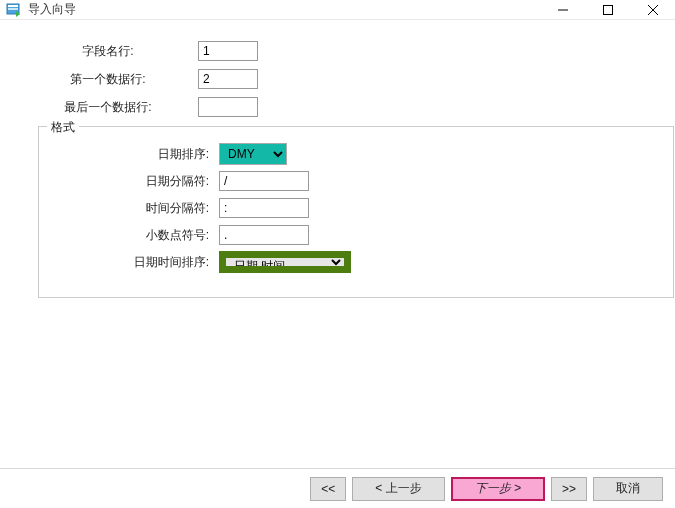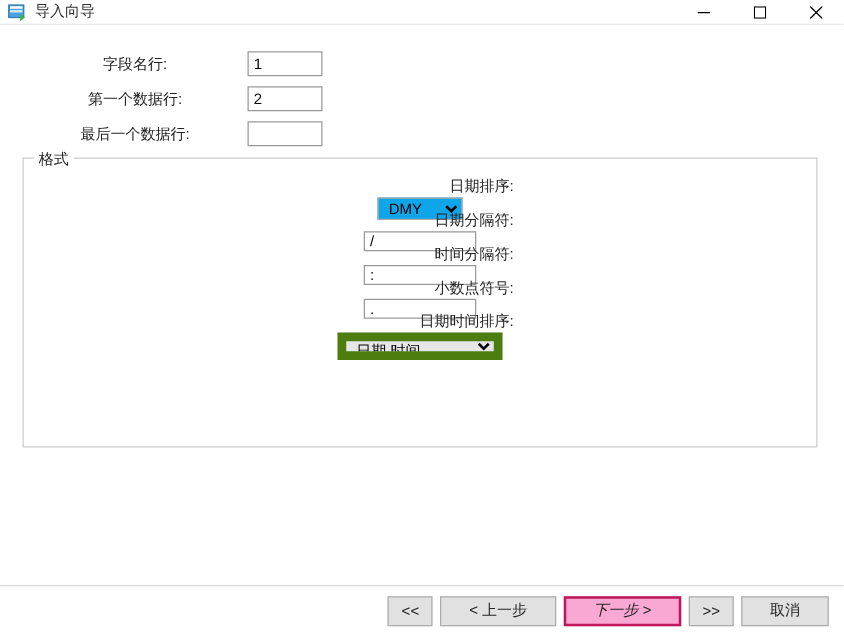--- a/index.html
+++ b/index.html
@@ -69,48 +69,48 @@
       font-size: 12px;
       outline: none;
     }
 
     .group {
       margin-top: 6px;
       border: 1px solid #ccc;
       position: relative;
       padding: 14px 10px 10px 10px;
       width: 636px;
-      height: 232px;
+      height: 172px;
+      margin-left: 20px;
     }
     .group-legend {
       position: absolute;
       top: -8px;
       left: 8px;
       background: #fff;
       padding: 0 4px;
       color: #222;
     }
     .frow {
       display: flex;
       align-items: center;
       height: 26px;
       margin-bottom: 1px;
-      flex-direction: column;
     }
     .frow-label {
       width: 170px;
       text-align: right;
       padding-right: 10px;
       color: #222;
     }
     .sel-small {
       width: 68px;
       height: 22px;
       border: 1px solid #a9a9a9;
-      background: #0ea5e9;
+      background: #14b8a6;
       font-family: inherit;
       font-size: 12px;
       padding-left: 4px;
     }
     .sel-wide {
       width: 132px;
       height: 22px;
       border: 7px solid #4d7c0f;
       background: #e6e6e6;
       font-family: inherit;

